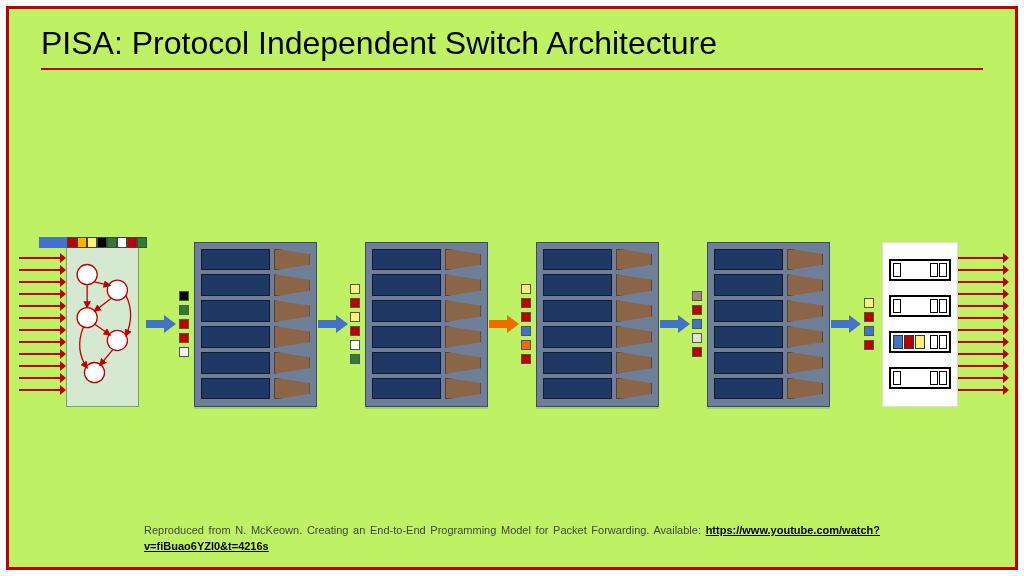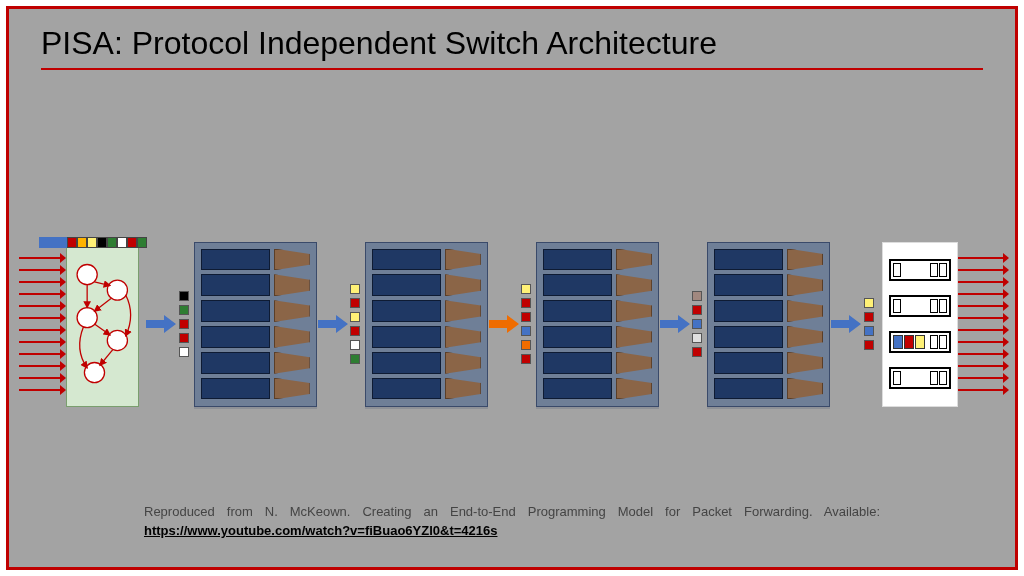--- a/index.html
+++ b/index.html
@@ -8,21 +8,21 @@
     background: #fff;
     width: 1024px;
     height: 576px;
     position: relative;
     overflow: hidden;
   }
   .slide {
     position: absolute;
     inset: 6px;
     border: 3px solid #c00000;
-    background: #a3a3a3;
+    background: #bef264;
   }
   .title {
     position: absolute;
     top: 16px;
     left: 32px;
     right: 32px;
     font-size: 32px;
     font-weight: 400;
     color: #000;
     padding-bottom: 6px;
@@ -168,24 +168,24 @@
     align-items: center;
     padding: 0 2px;
     gap: 1px;
   }
   .queue .cell { width: 8px; height: 14px; border: 1px solid #000; }
   .queue .cell.gap { margin-left: auto; }
   .queue .filled { width: 10px; height: 14px; }
   
   .citation {
     position: absolute;
-    bottom: 26px;
+    bottom: 12px;
     left: 135px;
     right: 135px;
-    font-size: 13px;
+    font-size: 11px;
     color: #444;
     text-align: justify;
     line-height: 1.45;
   }
   .citation .link {
     color: #000;
     font-weight: bold;
     text-decoration: underline;
   }
 </style>

